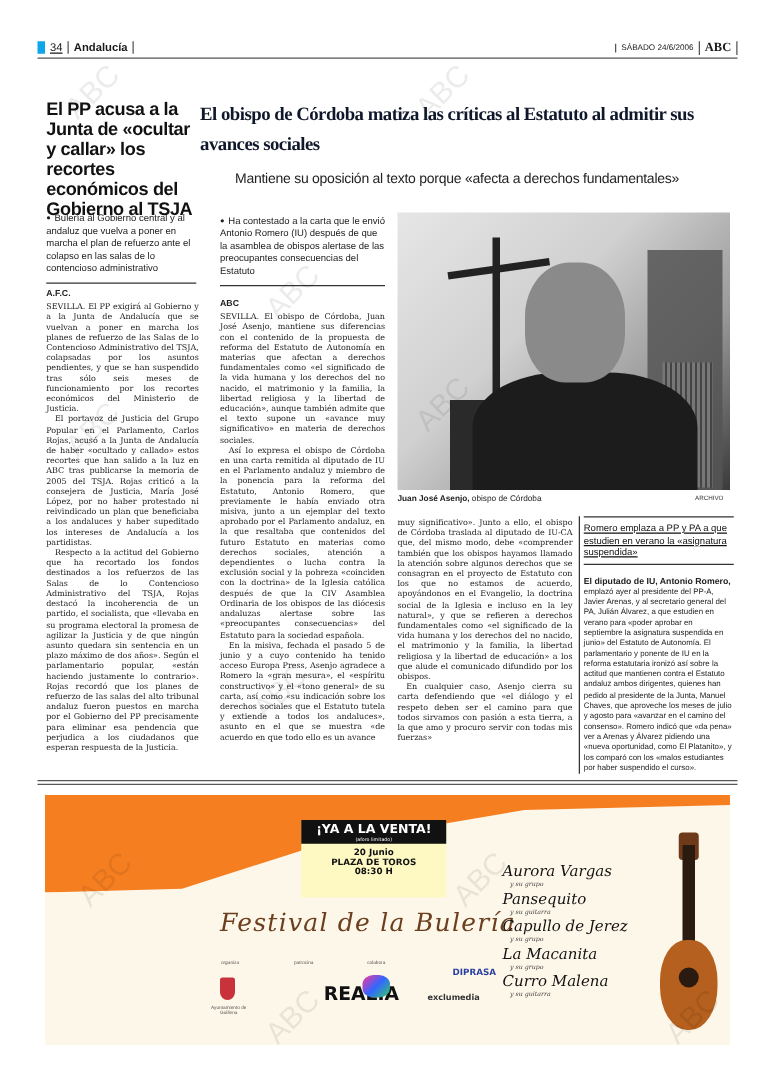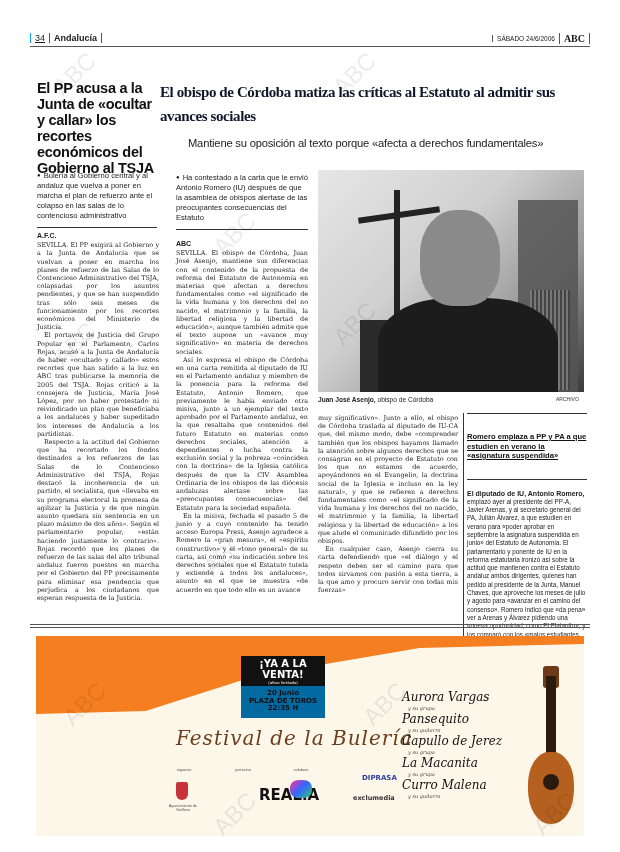--- a/index.html
+++ b/index.html
@@ -1,21 +1,21 @@
 <!DOCTYPE html>
 <html><head>
 <meta charset="utf-8">
 <style>
   * { box-sizing: border-box; margin: 0; padding: 0; }
   html, body { width: 620px; height: 852px; background: #ffffff; overflow: hidden; }
   body { position: relative; font-family: "DejaVu Serif", serif; color: #1a1a1a; }
 
   .header { position: absolute; left: 30px; top: 33px; width: 560px; height: 14px; border-bottom: 1.5px solid #555; }
   .hdr-left { position: absolute; left: 0; top: 0; font-family: "Liberation Sans", sans-serif; font-size: 9px; display: flex; align-items: center; }
-  .hdr-left .pg { border-left: 1px solid #0ea5e9; border-right: 1px solid #555; padding: 0 4px; text-decoration: underline; }
+  .hdr-left .pg { border-left: 6px solid #0ea5e9; border-right: 1px solid #555; padding: 0 4px; text-decoration: underline; }
   .hdr-left .sec { font-weight: bold; padding: 0 4px; border-right: 1px solid #555; }
   .hdr-right { position: absolute; right: 0; top: 0; font-family: "Liberation Sans", sans-serif; display: flex; align-items: center; }
   .hdr-right .date { font-size: 6.5px; padding: 0 4px; border-left: 1px solid #555; }
   .hdr-right .brand { font-family: "Liberation Serif", serif; font-weight: bold; font-size: 10px; padding: 0 4px; border-left: 1px solid #555; border-right: 1px solid #555; }
 
   .side-headline { position: absolute; left: 37px; top: 80px; width: 120px; font-family: "Liberation Sans", sans-serif; font-weight: bold; font-size: 14.5px; line-height: 16px; color: #111; letter-spacing: -0.3px; }
   .side-sub { position: absolute; left: 37px; top: 170px; width: 120px; font-family: "Liberation Sans", sans-serif; font-size: 7.6px; line-height: 10px; color: #222; padding-bottom: 6px; border-bottom: 1px solid #333; }
   .bullet::before { content: "\25CF"; font-size: 6px; margin-right: 3px; vertical-align: 1px; }
 
   .byline { font-family: "Liberation Sans", sans-serif; font-weight: bold; font-size: 7px; margin-bottom: 1px; }
@@ -34,32 +34,32 @@
   .photo .pedestal { position: absolute; left: 42px; top: 150px; width: 60px; height: 72px; background: #2a2a2a; }
   .photo .head { position: absolute; left: 102px; top: 40px; width: 80px; height: 96px; border-radius: 45% 45% 40% 40%; background: #8a8a8a; }
   .photo .body { position: absolute; left: 60px; top: 128px; width: 180px; height: 110px; border-radius: 40% 40% 0 0; background: #1c1c1c; }
   .photo .chair { position: absolute; left: 200px; top: 30px; width: 60px; height: 192px; background: #555; opacity: 0.85; }
   .photo .chair-stripes { position: absolute; left: 212px; top: 120px; width: 40px; height: 100px; background: repeating-linear-gradient(90deg, #777 0 2px, #444 2px 4px); }
   .caption { position: absolute; left: 318px; top: 396px; width: 266px; font-family: "Liberation Sans", sans-serif; font-size: 6.6px; color: #222; }
   .caption b { font-weight: bold; }
   .archivo { position: absolute; left: 556px; top: 396px; font-family: "Liberation Sans", sans-serif; font-size: 5px; color: #333; }
 
   .box { position: absolute; left: 463px; top: 413px; width: 124px; border-left: 1px solid #333; padding-left: 3px; }
-  .box-title { font-family: "Liberation Sans", sans-serif; font-weight: bold; font-size: 7.6px; line-height: 9.5px; color: #111; border-top: 1px solid #333; border-bottom: 1px solid #333; padding: 18px 0; }
+  .box-title { font-family: "Liberation Sans", sans-serif; font-weight: normal; font-size: 7.6px; line-height: 9.5px; color: #111; border-top: 1px solid #333; border-bottom: 1px solid #333; padding: 4px 0; }
   .box-title span { text-decoration: underline; }
   .box-body { font-family: "Liberation Sans", sans-serif; font-size: 6.3px; line-height: 8.3px; color: #222; margin-top: 10px; }
   .box-body b { font-size: 7px; }
 
   .rule-bottom { position: absolute; left: 30px; top: 624px; width: 560px; height: 4px; border-top: 1.5px solid #555; border-bottom: 1px solid #555; }
 
   .ad { position: absolute; left: 36px; top: 636px; width: 548px; height: 200px; background: #fdf7ea; overflow: hidden; }
   .ad-orange { position: absolute; left: 0; top: 0; width: 548px; height: 100px; background: #f57e20; clip-path: polygon(0 0, 100% 0, 100% 8%, 70% 12%, 40% 40%, 20% 75%, 0 78%); }
   .ad-brand { position: absolute; left: 12px; top: 38px; font-family: "DejaVu Sans", sans-serif; font-weight: bold; font-size: 13px; color: #fff; letter-spacing: 0.5px; display: flex; align-items: center; }
   .ad-flower { display: inline-block; width: 28px; height: 28px; margin: 0 4px; border-radius: 50%; background: radial-gradient(circle, #f9a23c 0 30%, #ffffff 31% 45%, #b25fd9 46% 60%, #ffffff 61% 100%); }
-  .ad-sale { position: absolute; left: 205px; top: 20px; width: 84px; height: 62px; background: #0369a1; }
+  .ad-sale { position: absolute; left: 205px; top: 20px; width: 116px; height: 62px; background: #fef9c3; }
   .ad-sale-top { background: #111; color: #fff; font-family: "DejaVu Sans", sans-serif; font-weight: bold; font-size: 10px; text-align: center; padding: 2px 0 1px; }
   .ad-sale-note { font-size: 3.8px; font-weight: normal; display: block; }
   .ad-sale-info { font-family: "DejaVu Sans", sans-serif; font-weight: bold; font-size: 7px; line-height: 7.6px; text-align: center; color: #111; padding-top: 4px; }
   .ad-festival { position: absolute; left: 140px; top: 90px; font-family: "DejaVu Serif", serif; font-style: italic; font-size: 20px; color: #6b3e1d; letter-spacing: 1px; }
   .ad-tickets { position: absolute; left: 6px; top: 112px; width: 100px; height: 68px; border: 1.5px solid #333; border-radius: 8px; background: #fff; text-align: center; font-family: "DejaVu Sans", sans-serif; }
   .ad-tickets .t1 { font-weight: bold; font-size: 9.5px; line-height: 10px; margin-top: 6px; color: #111; }
   .ad-tickets .t2 { font-size: 7.5px; line-height: 9px; margin-top: 6px; color: #333; }
   .ad-sponsors { position: absolute; left: 130px; top: 132px; width: 230px; height: 60px; }
   .sp { position: absolute; font-family: "Liberation Sans", sans-serif; font-size: 3.8px; color: #555; text-align: center; }
   .sp-logo { position: absolute; font-family: "DejaVu Sans", sans-serif; font-weight: bold; }
@@ -141,34 +141,34 @@
 <div class="ad">
   <div class="ad-orange"></div>
   <div class="ad-sale">
     <div class="ad-sale-top">
       <span>¡YA A LA VENTA!</span>
       <span class="ad-sale-note">(aforo limitado)</span>
     </div>
     <div class="ad-sale-info">
       <div>20 Junio</div>
       <div>PLAZA DE TOROS</div>
-      <div>22:35 H</div>
+      <div>08:30 H</div>
     </div>
   </div>
   <div class="ad-festival">Festival de la Bulería</div>
   <div class="ad-sponsors">
     <div class="sp" style="left:4px; top:0; width:28px;">organiza</div>
     <div class="crest"></div>
     <div class="sp" style="left:0; top:36px; width:34px;">Ayuntamiento de Guillena</div>
     <div class="sp" style="left:62px; top:0; width:30px;">patrocina</div>
     <div class="sp-logo" style="left:56px; top:18px; font-size:15px; color:#111;margin-left:37px;">REALIA</div>
     <div class="sp" style="left:120px; top:0; width:30px;">colabora</div>
     <div class="splash"></div>
     <div class="sp-logo" style="left:176px; top:6px; font-size:7px; color:#2a3fa0;padding-left:20px;">DIPRASA</div>
-    <div class="sp-logo" style="left:187px; top:26px; font-size:6.5px; color:#333;">exclumedia</div>
+    <div class="sp-logo" style="left:176px; top:26px; font-size:6.5px; color:#333;">exclumedia</div>
   </div>
   <div class="ad-artists">
     <div class="name">Aurora Vargas</div>
     <div class="role">y su grupo</div>
     <div class="name">Pansequito</div>
     <div class="role">y su guitarra</div>
     <div class="name">Capullo de Jerez</div>
     <div class="role">y su grupo</div>
     <div class="name">La Macanita</div>
     <div class="role">y su grupo</div>

